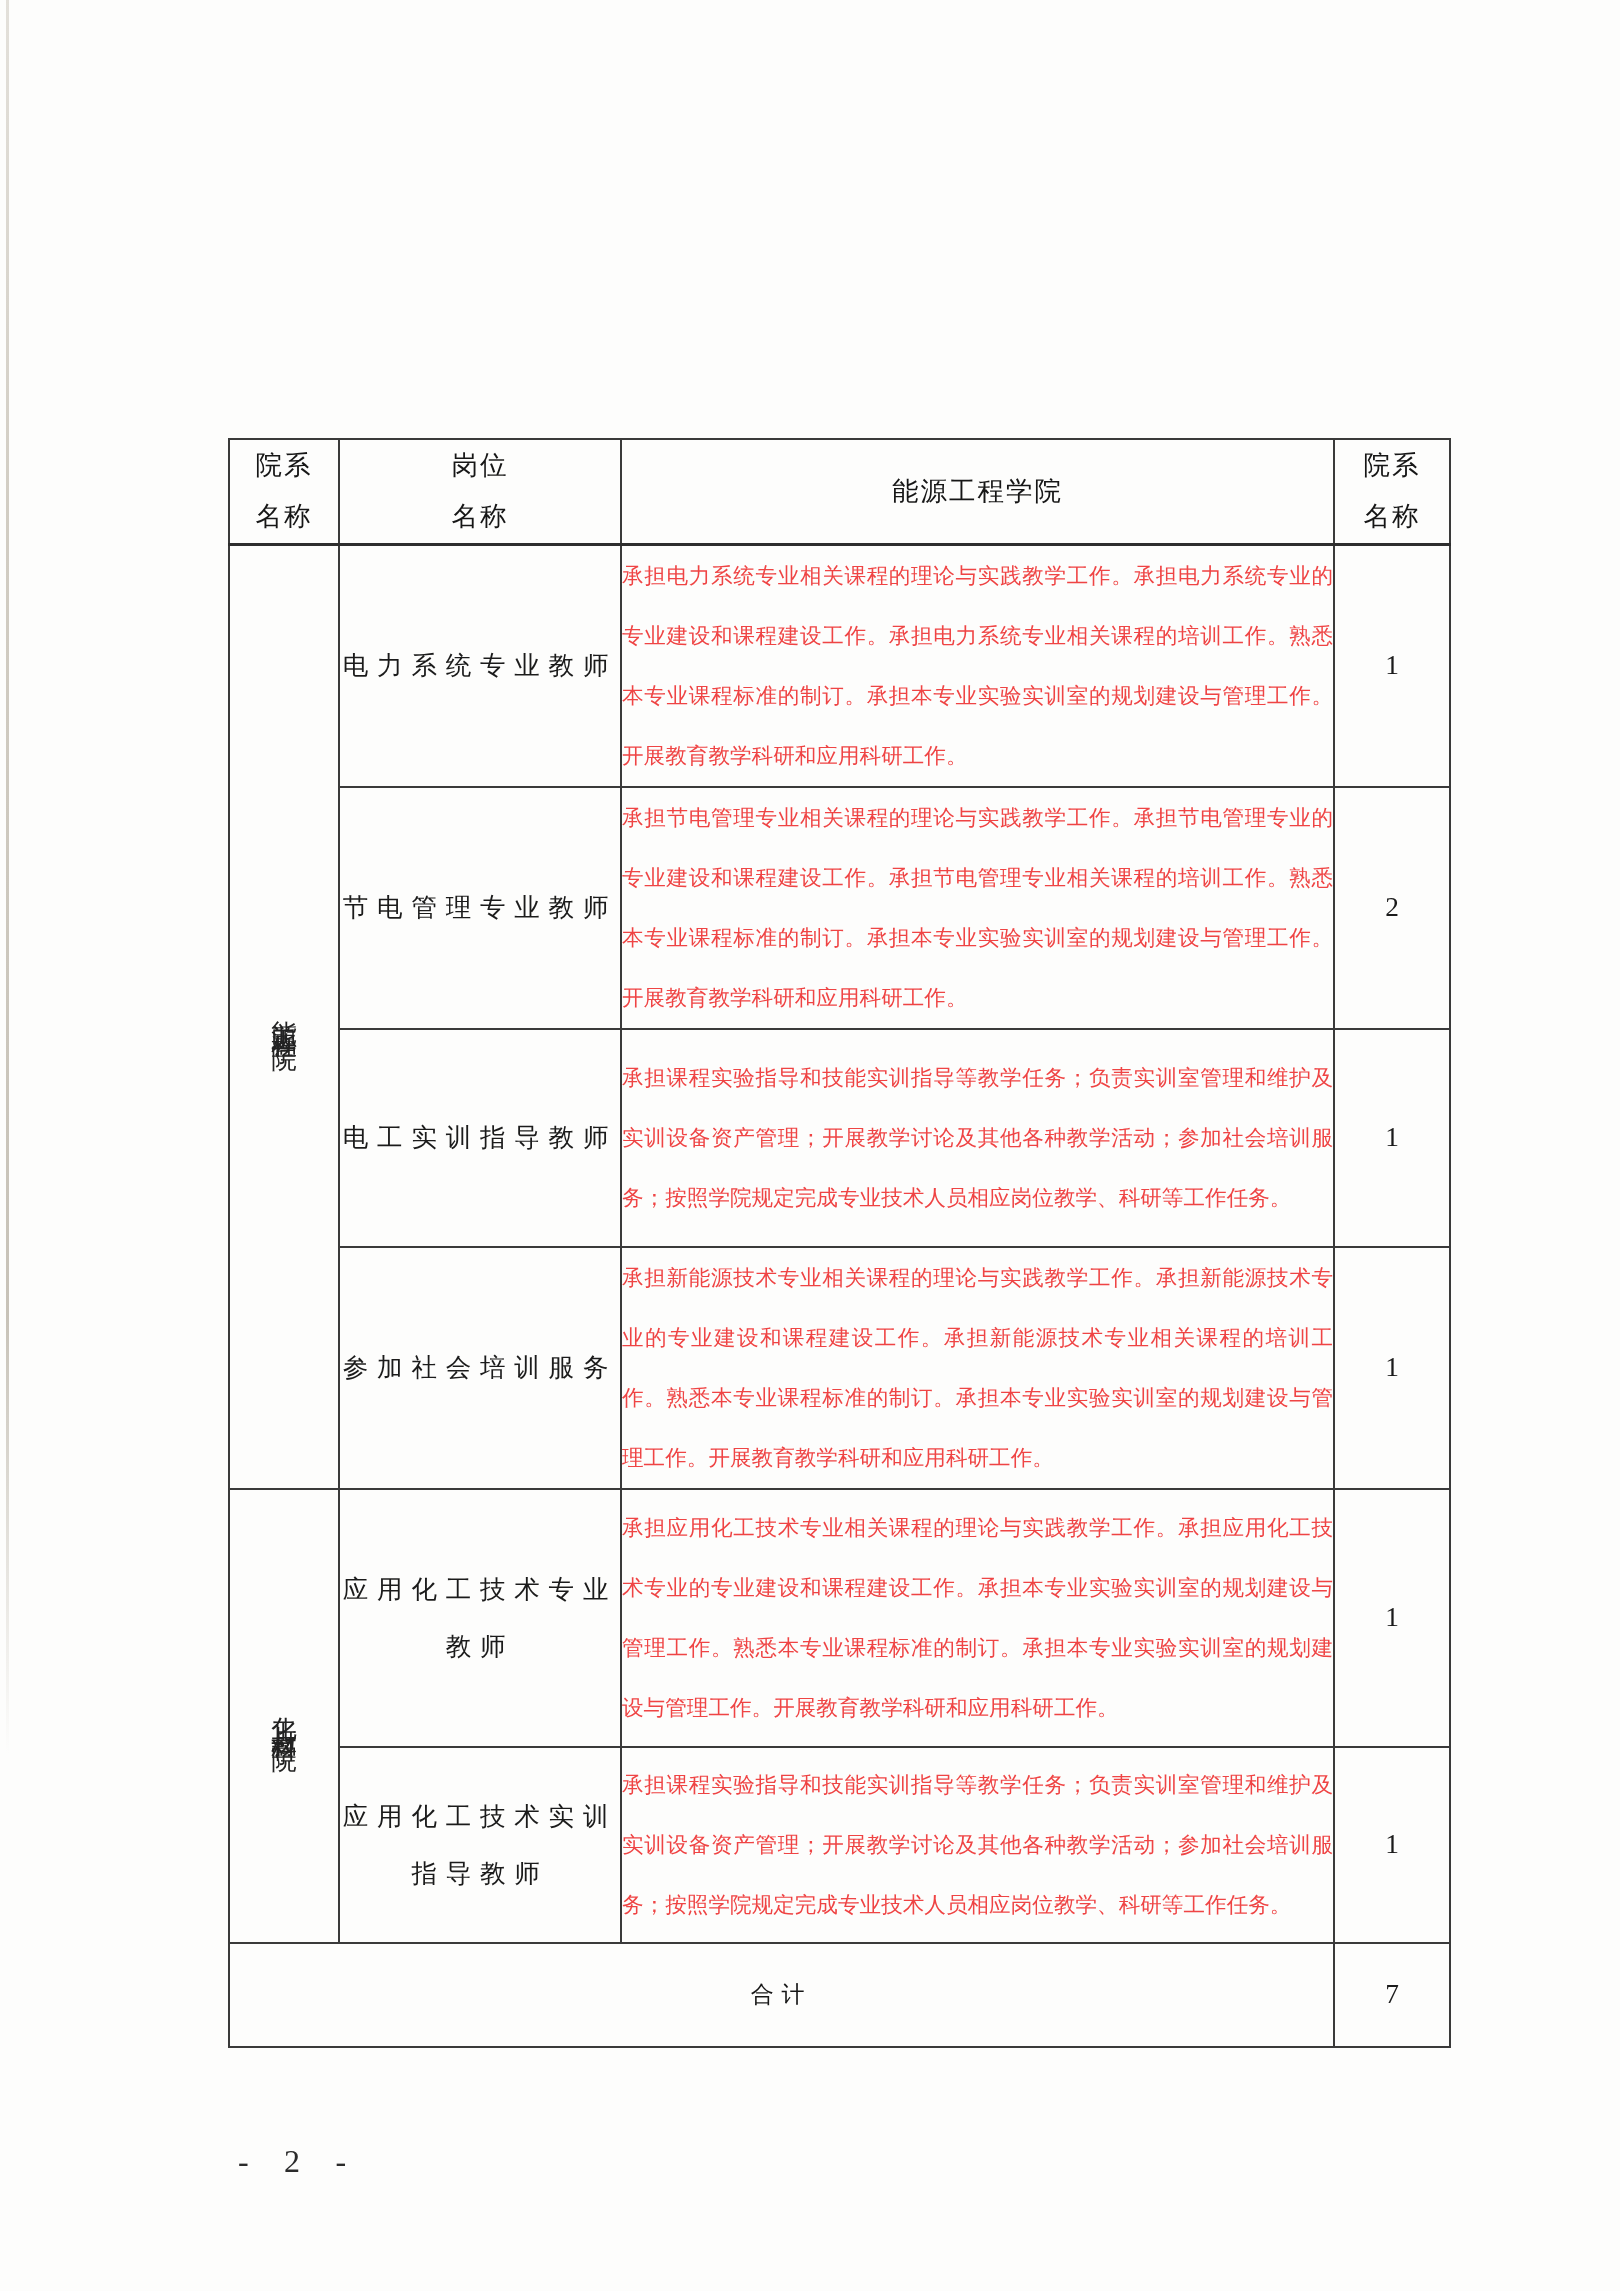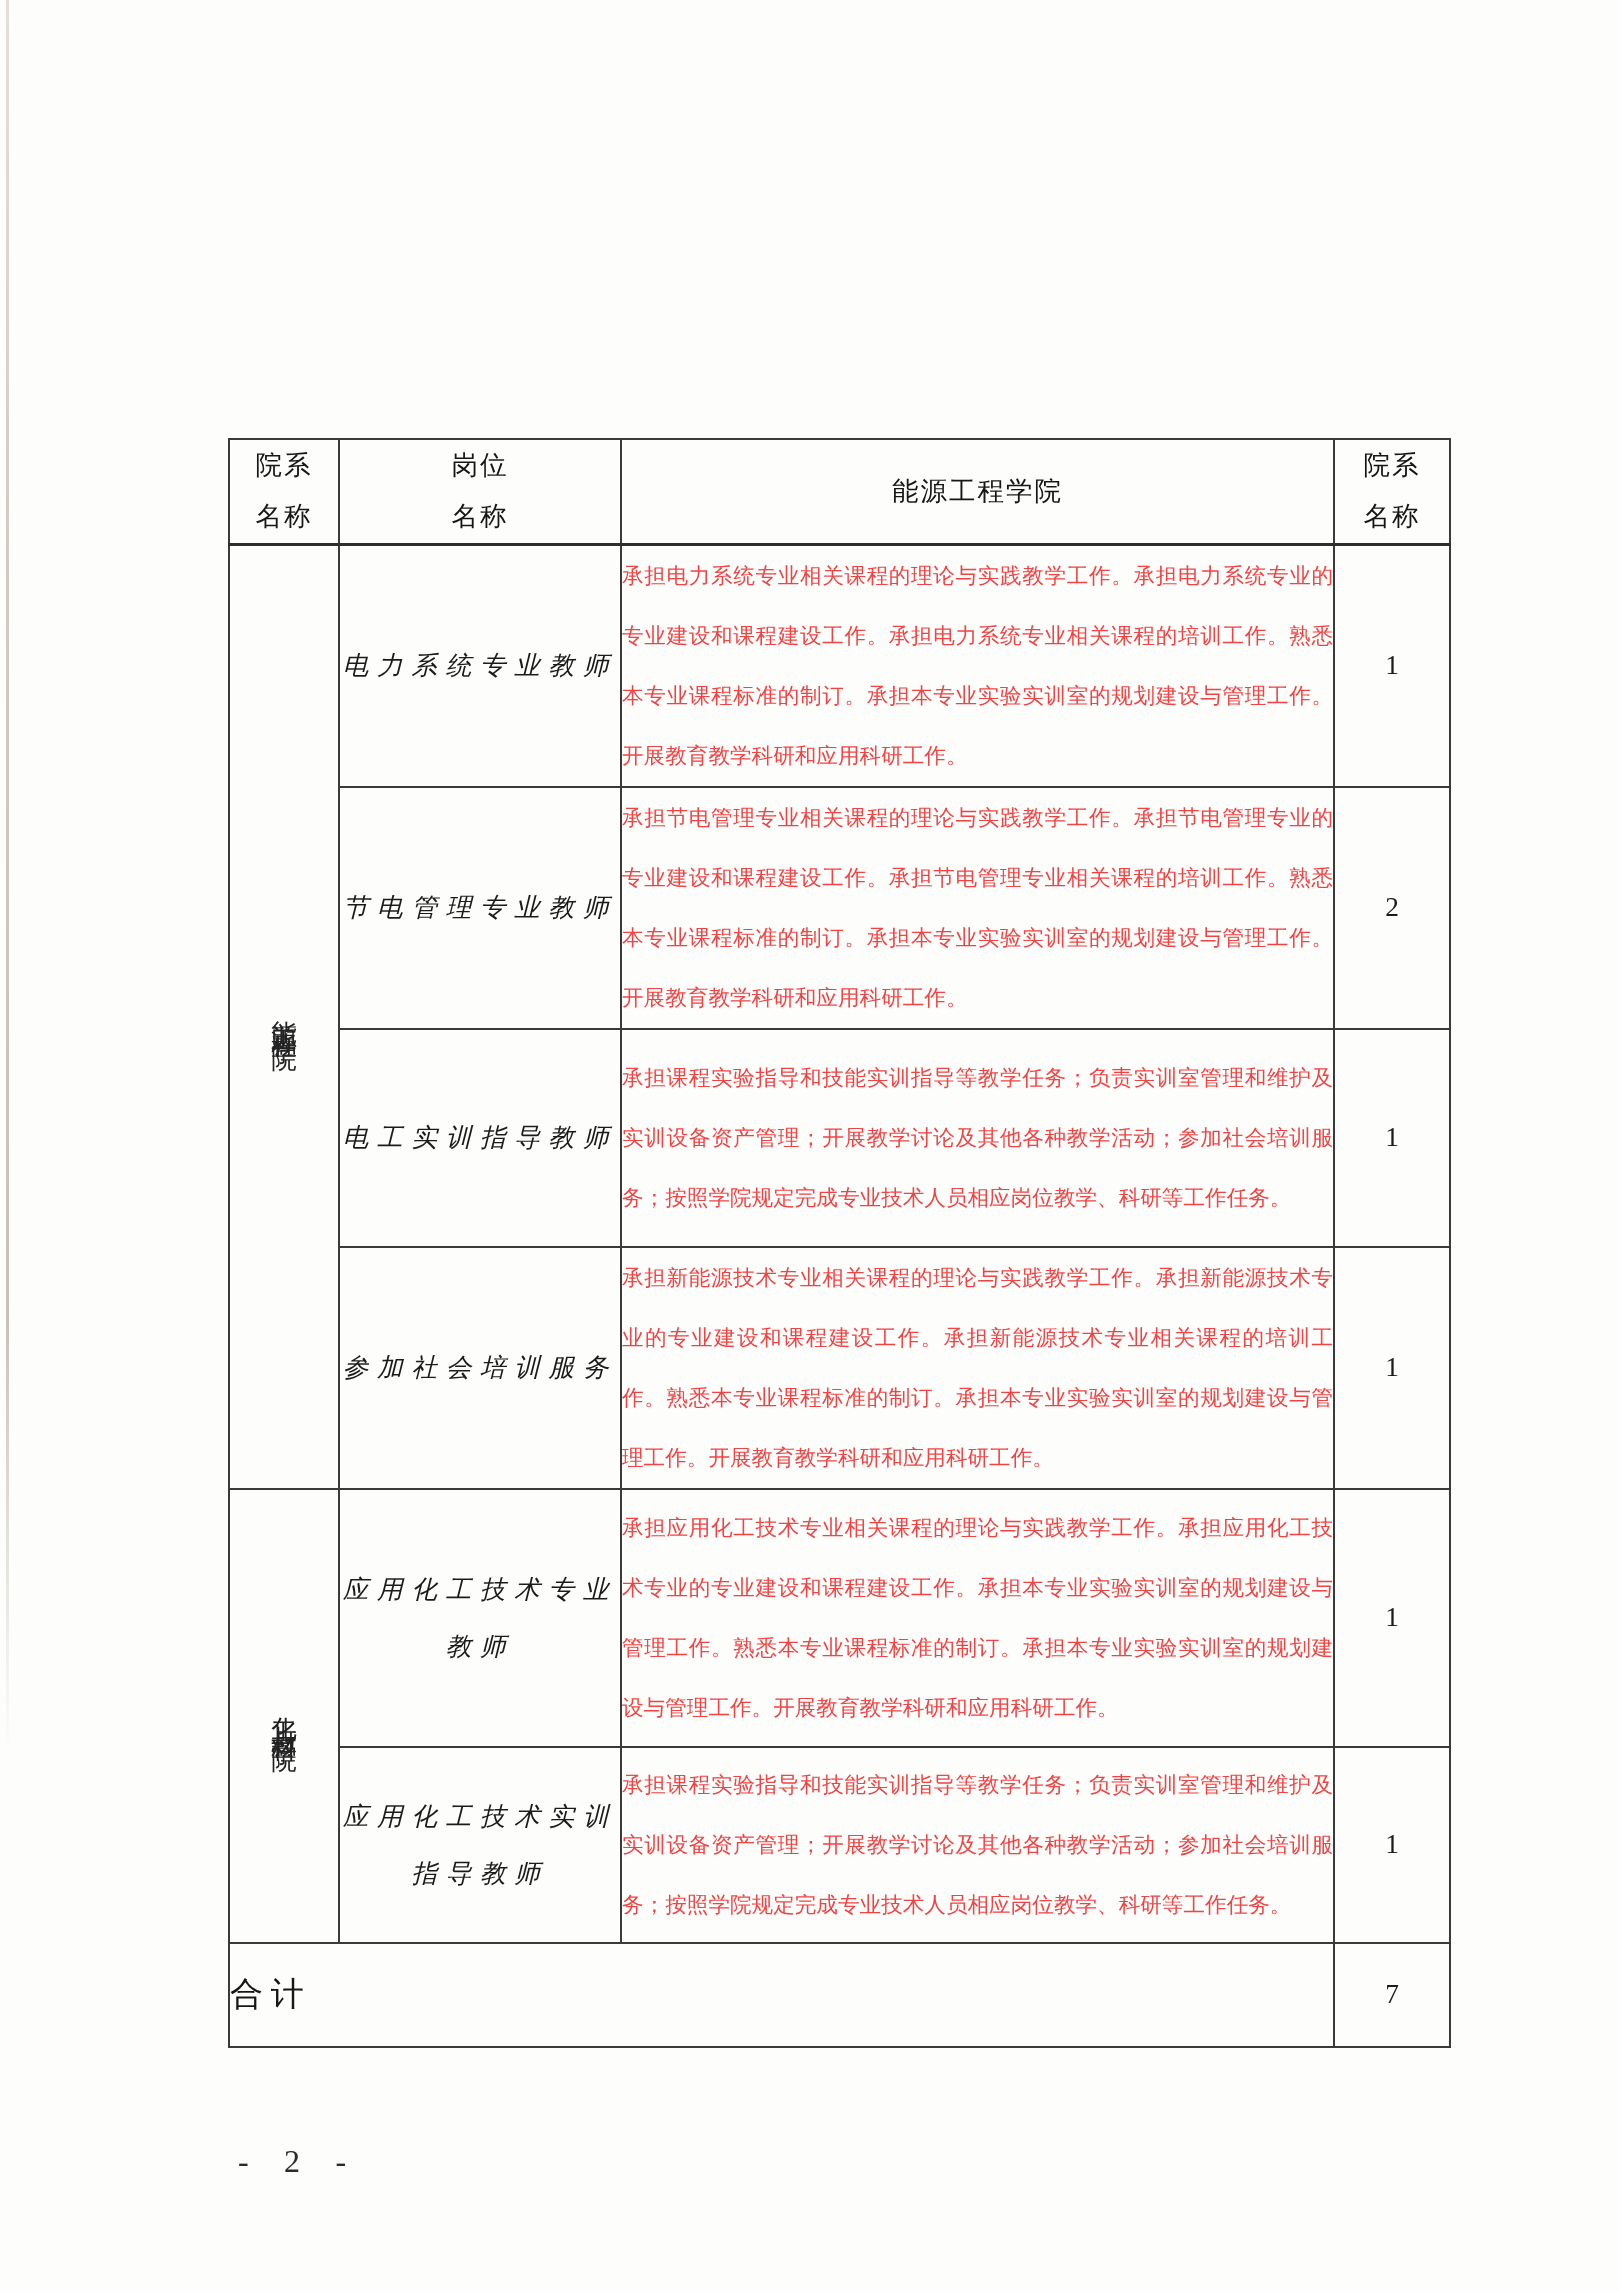--- a/index.html
+++ b/index.html
@@ -62,37 +62,37 @@
     letter-spacing:4.9px;
     color:#222;
   }
   td.pos{
     text-align:center;
     font-size:25.5px;
     line-height:57px;
     letter-spacing:8.8px;
     padding:0 9.8px;
     color:#1b1b1b;
-    font-style:italic;
   }
   td.duty{
     font-size:21.6px;
     line-height:60px;
     text-align:justify;
     text-justify:inter-ideograph;
     padding:0 12.7px;
     color:#ef4444;
   }
   td.cnt{
     text-align:center;
     font-size:27.4px;
     color:#1b1b1b;
   }
   td.total-label{
-    font-size:33px;
+    text-align:center;
+    font-size:23px;
     letter-spacing:7.8px;
     color:#161616;
     margin-top:16px;
   }
   .page-num{
     position:absolute;
     left:238px;top:2143px;
     font-size:32px;
     letter-spacing:13.7px;
     color:#2b2b2b;

